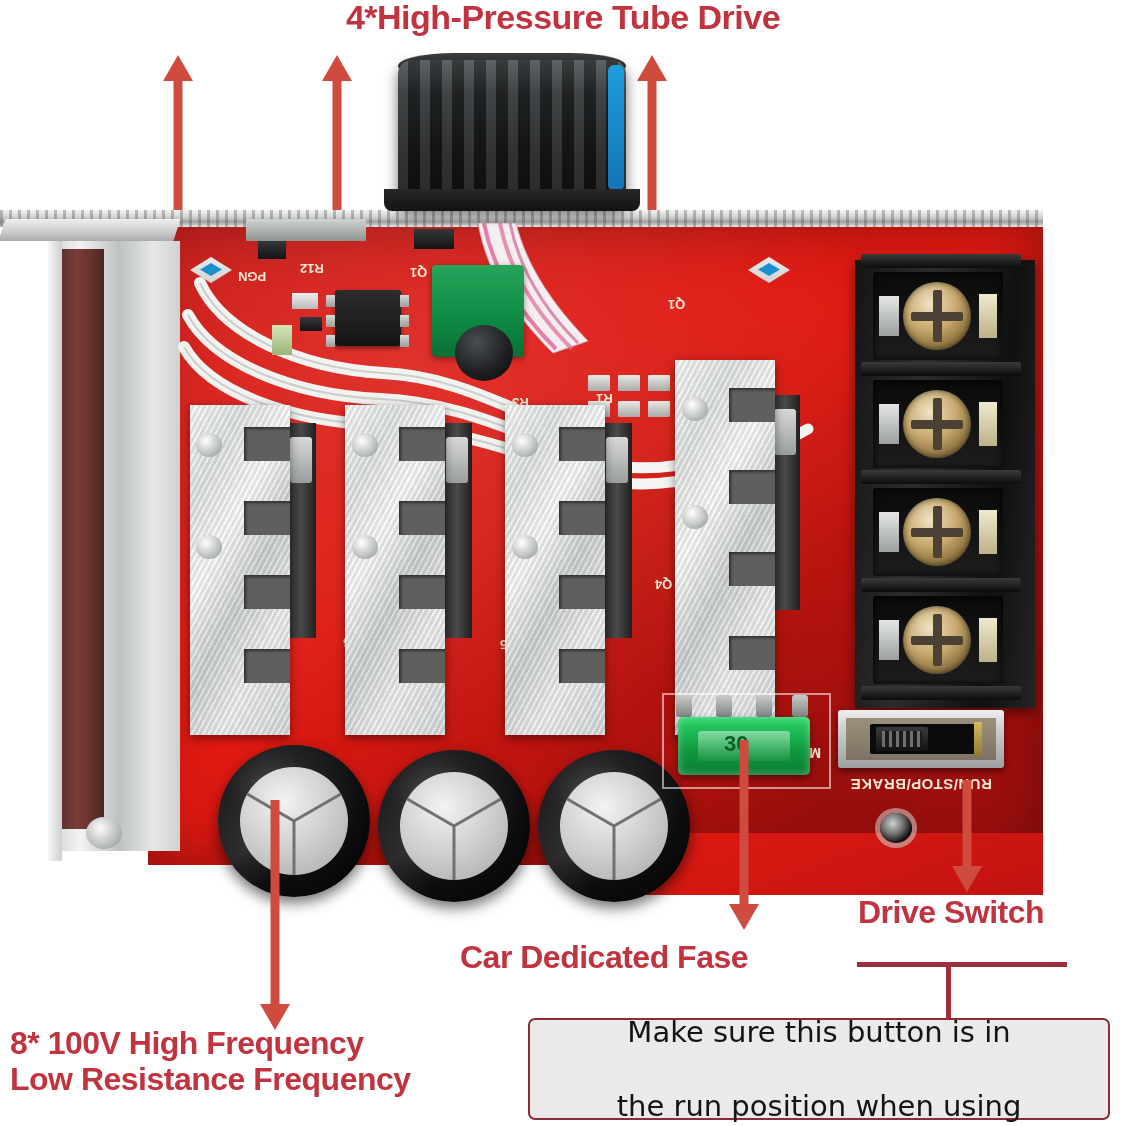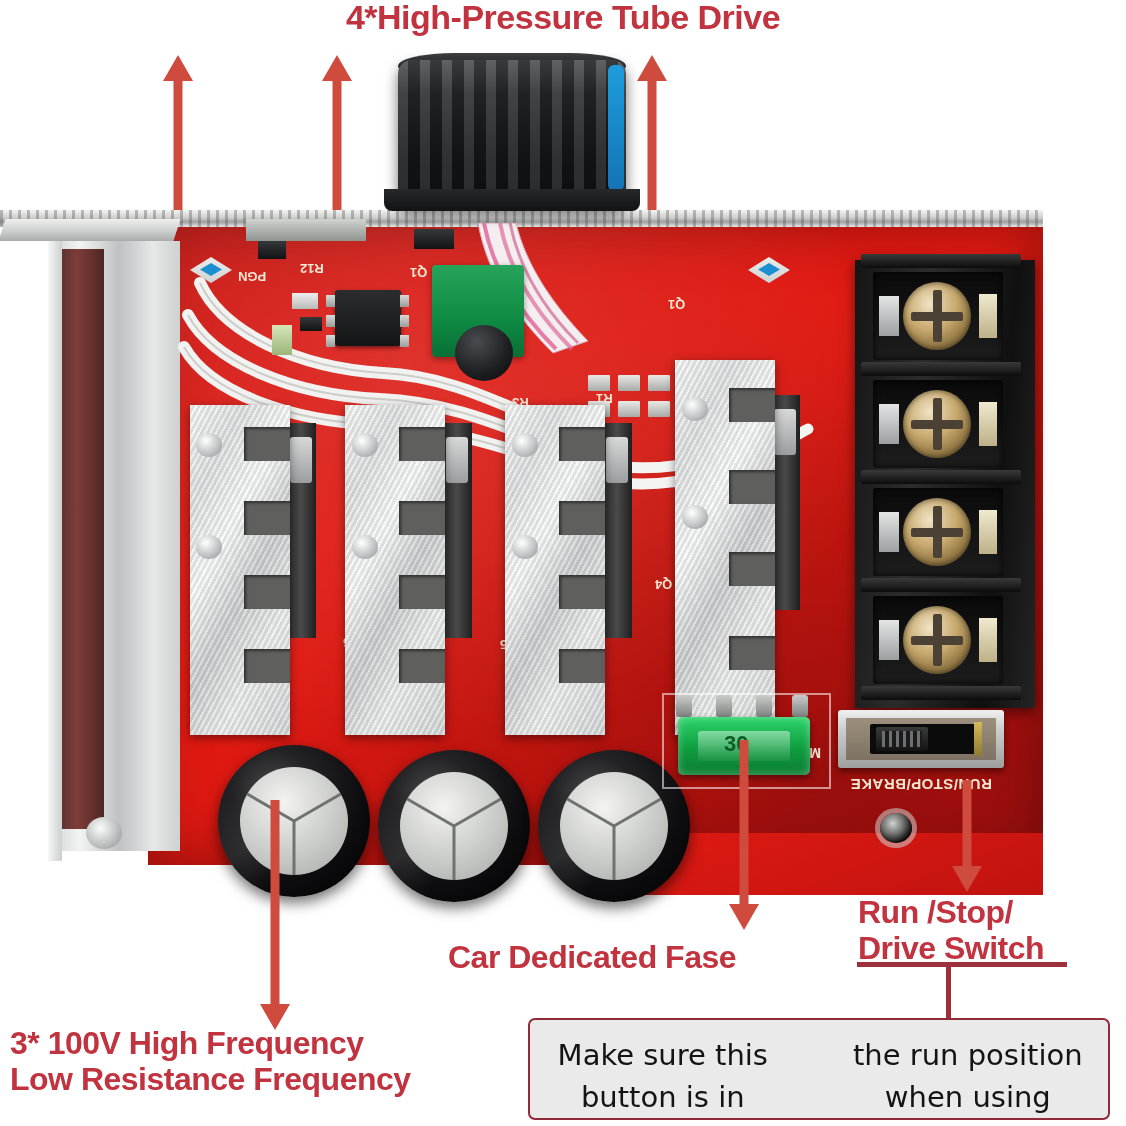--- a/index.html
+++ b/index.html
@@ -4,38 +4,38 @@
 <style>
   html,body{margin:0;padding:0;background:#ffffff;}
   body{width:1126px;height:1126px;position:relative;overflow:hidden;
        font-family:"Liberation Sans","DejaVu Sans",sans-serif;}
   .stage{position:absolute;inset:0;}
 
   
   .anno{position:absolute;color:#C1333F;font-weight:bold;letter-spacing:-0.5px;line-height:1.12;}
   #label-top{left:0;right:0;top:-2px;text-align:center;font-size:34px;}
   #label-caps{left:10px;top:1026px;font-size:32px;}
-  #label-fuse{left:448px;top:940px;font-size:32px;}
+  #label-fuse{left:460px;top:940px;font-size:32px;}
   #label-switch{left:858px;top:895px;font-size:32px;text-align:left;}
 
   
   .arrow{position:absolute;}
   .arrow .shaft{position:absolute;background:#CF4B3D;left:50%;transform:translateX(-50%);}
   .arrow .head{position:absolute;left:50%;transform:translateX(-50%);width:0;height:0;}
   .arrow.up .head{border-left:15px solid transparent;border-right:15px solid transparent;
                   border-bottom:26px solid #CF4B3D;top:0;}
   .arrow.up .shaft{top:24px;bottom:0;width:9px;}
   .arrow.down .head{border-left:15px solid transparent;border-right:15px solid transparent;
                     border-top:26px solid #CF4B3D;bottom:0;}
   .arrow.down .shaft{top:0;bottom:24px;width:9px;}
 
   
   #callout{position:absolute;left:528px;top:1018px;width:578px;height:98px;
            background:#EAEAEA;border:2px solid #8F2A38;border-radius:7px;
-           display:flex;flex-direction:row;align-items:flex-end;justify-content:center;gap:32px;}
+           display:flex;flex-direction:column;align-items:center;justify-content:center;gap:32px;}
   #callout .ctext{color:#141414;font-size:29px;font-weight:normal;line-height:1.45;
                   text-align:center;font-family:"DejaVu Sans",sans-serif;}
   #switch-underline{position:absolute;left:857px;top:962px;width:210px;height:5px;background:#9E2F3C;}
   #switch-connector{position:absolute;left:946px;top:962px;width:5px;height:58px;background:#9E2F3C;}
 
   
   #board{position:absolute;left:0px;top:205px;width:1060px;height:665px;}
   #pcb{position:absolute;left:148px;top:18px;width:895px;height:642px;
        background:linear-gradient(150deg,#c41410 0%,#d8150f 18%,#e11a12 45%,#cf1410 78%,#b21010 100%);
        box-shadow:inset 0 0 60px rgba(0,0,0,.35);}
@@ -442,28 +442,27 @@
   <div class="arrow down" style="left:729px;top:740px;width:30px;height:190px;">
     <div class="shaft"></div>
     <div class="head"></div>
   </div>
   <div class="arrow down" style="left:952px;top:780px;width:30px;height:112px;">
     <div class="shaft"></div>
     <div class="head"></div>
   </div>
 
   <div class="anno" id="label-caps">
-    <div>3* 100V High Frequency</div>
+    <div>8* 100V High Frequency</div>
     <div>Low Resistance Frequency</div>
   </div>
 
   <div class="anno" id="label-fuse">Car Dedicated Fase</div>
 
   <div class="anno" id="label-switch">
-    <div>Run /Stop/</div>
     <div>Drive Switch</div>
   </div>
   <div id="switch-underline"></div>
   <div id="switch-connector"></div>
 
   <div id="callout">
     <div class="ctext">Make sure this button is in</div>
     <div class="ctext">the run position when using</div>
   </div>
 

